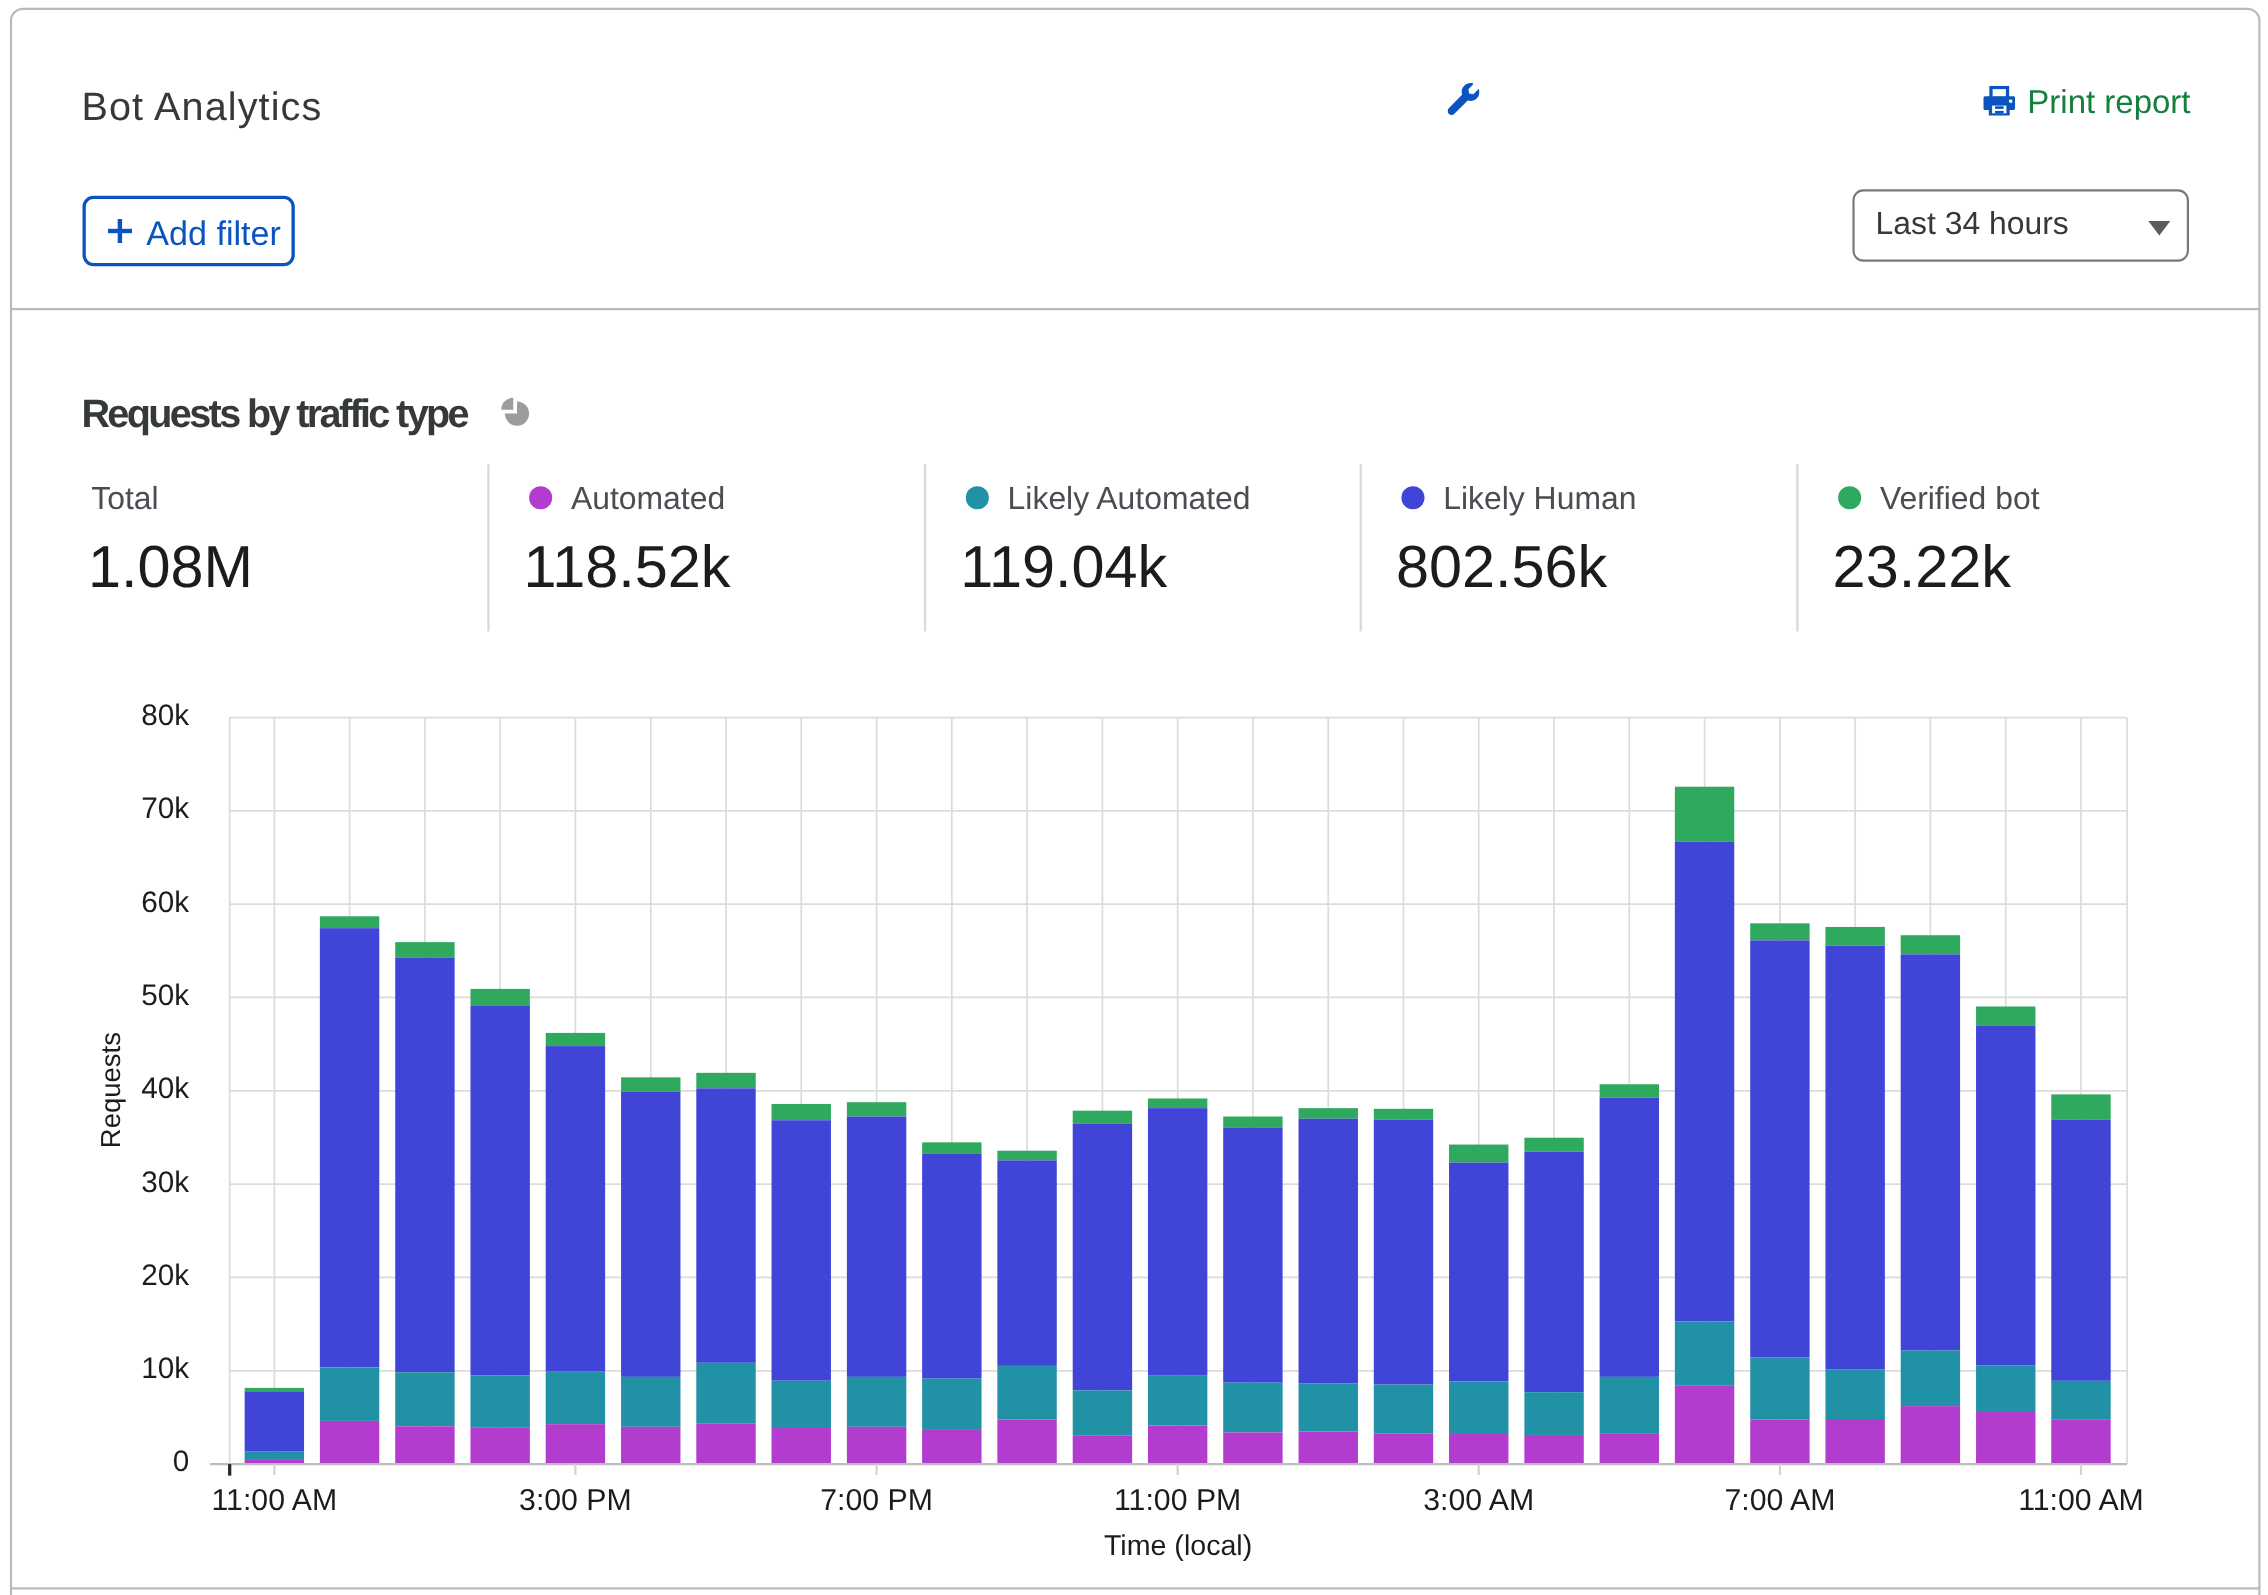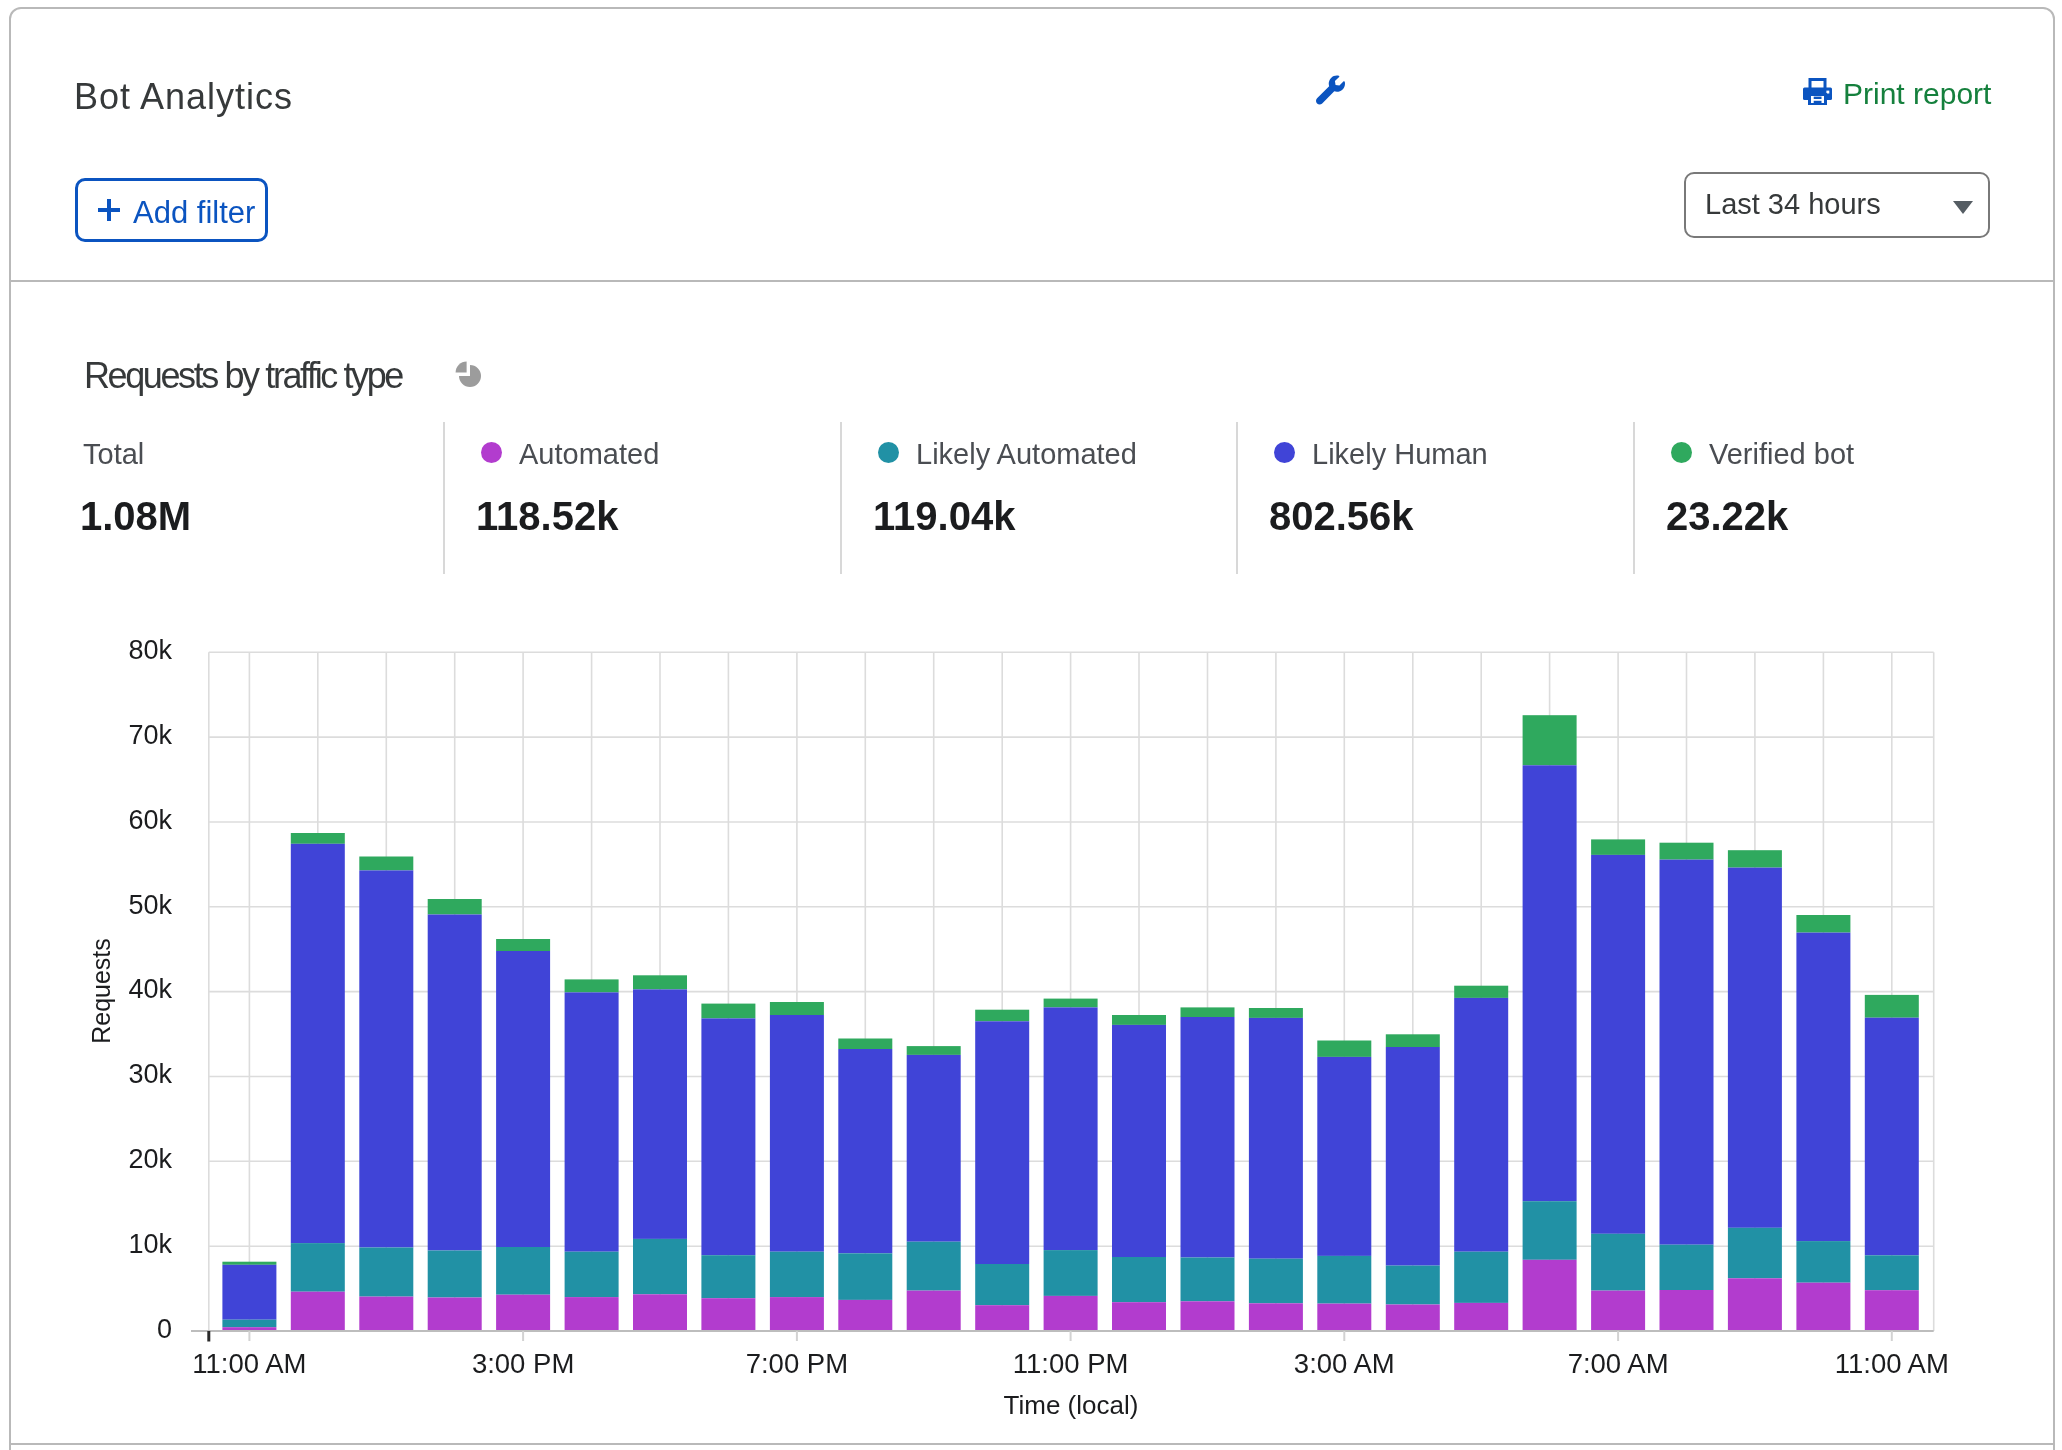--- a/index.html
+++ b/index.html
@@ -1,19 +1,19 @@
 <!DOCTYPE html>
 <html><head><meta charset="utf-8">
 <style>
 * { margin:0; padding:0; box-sizing:border-box; }
 html,body { width:2062px; height:1450px; background:#fff; font-family:"Liberation Sans", sans-serif; }
 #page { position:relative; width:2062px; height:1450px; overflow:hidden; }
 .abs { position:absolute; }
 .slabel { position:absolute; top:440px; font-size:29px; line-height:29px; color:#4a4d52; }
-.svalue { position:absolute; top:489px; font-size:40px; line-height:54px; font-weight:bold; color:#1b1c1e; }
+.svalue { position:absolute; top:489px; font-size:54px; line-height:54px; font-weight:normal; color:#1b1c1e; }
 </style></head>
 <body>
 <div id="page">
 
   <div class="abs" style="left:9px;top:7px;width:2046px;height:1500px;border:2px solid #b9b9b9;border-radius:12px"></div>
 
   <div class="abs" style="left:74px;top:79px;font-size:36px;line-height:36px;letter-spacing:1px;font-weight:normal;color:#36393a">Bot Analytics</div>
   <svg width="29" height="30" viewBox="0 0 512 512" style="position:absolute;left:1316px;top:75px">
       <path fill="#0b54c0" d="M507.73 109.1c-2.24-9.03-13.54-12.09-20.12-5.51l-74.36 74.36-67.88-11.31-11.31-67.88 74.36-74.36c6.62-6.62 3.43-17.9-5.66-20.16-47.38-11.74-99.55.91-136.58 37.93-39.64 39.64-50.55 97.1-34.05 147.2L18.74 402.76c-24.99 24.99-24.99 65.51 0 90.5 24.99 24.99 65.51 24.99 90.5 0l213.21-213.21c50.12 16.71 107.47 5.68 147.37-34.22 37.07-37.07 49.7-89.32 37.91-136.73z"></path>
     </svg>
@@ -33,21 +33,21 @@
       <rect x="9" y="0" width="4" height="22" fill="#0b54c0"></rect>
 </svg>
   <div class="abs" style="left:133px;top:197px;font-size:31px;line-height:31px;color:#0b54c0">Add filter</div>
 
   <div class="abs" style="left:1684px;top:172px;width:306px;height:66px;border:2px solid #797979;border-radius:10px"></div>
   <div class="abs" style="left:1705px;top:190px;font-size:29px;line-height:29px;color:#36393a">Last 34 hours</div>
   <div style="position:absolute;left:1953px;top:201px;width:0;height:0;border-left:10px solid transparent;border-right:10px solid transparent;border-top:13px solid #555d63"></div>
 
   <div class="abs" style="left:10px;top:280px;width:2044px;height:2px;background:#b9b9b9"></div>
 
-  <div class="abs" style="left:84px;top:358px;font-size:36px;line-height:36px;letter-spacing:-2.4px;font-weight:normal;color:#36393a">Requests by traffic type</div>
+  <div class="abs" style="left:74px;top:358px;font-size:36px;line-height:36px;letter-spacing:-2.4px;font-weight:bold;color:#36393a">Requests by traffic type</div>
   <svg width="28" height="28" viewBox="0 0 28 28" style="position:absolute;left:454px;top:360px">
 <path d="M 16 5 A 11 11 0 1 1 5 16 L 16 16 Z" fill="#9c9c9c"></path>
 <path d="M 12.6 12.6 L 12.6 1.6 A 11 11 0 0 0 1.6 12.6 Z" fill="#9c9c9c"></path>
 </svg>
 
   <div style="position:absolute;left:443px;top:422px;width:2px;height:152px;background:#d8d8d8"></div>
 <div style="position:absolute;left:840px;top:422px;width:2px;height:152px;background:#d8d8d8"></div>
 <div style="position:absolute;left:1236px;top:422px;width:2px;height:152px;background:#d8d8d8"></div>
 <div style="position:absolute;left:1633px;top:422px;width:2px;height:152px;background:#d8d8d8"></div>
 <div class="slabel" style="left:83px">Total</div>

